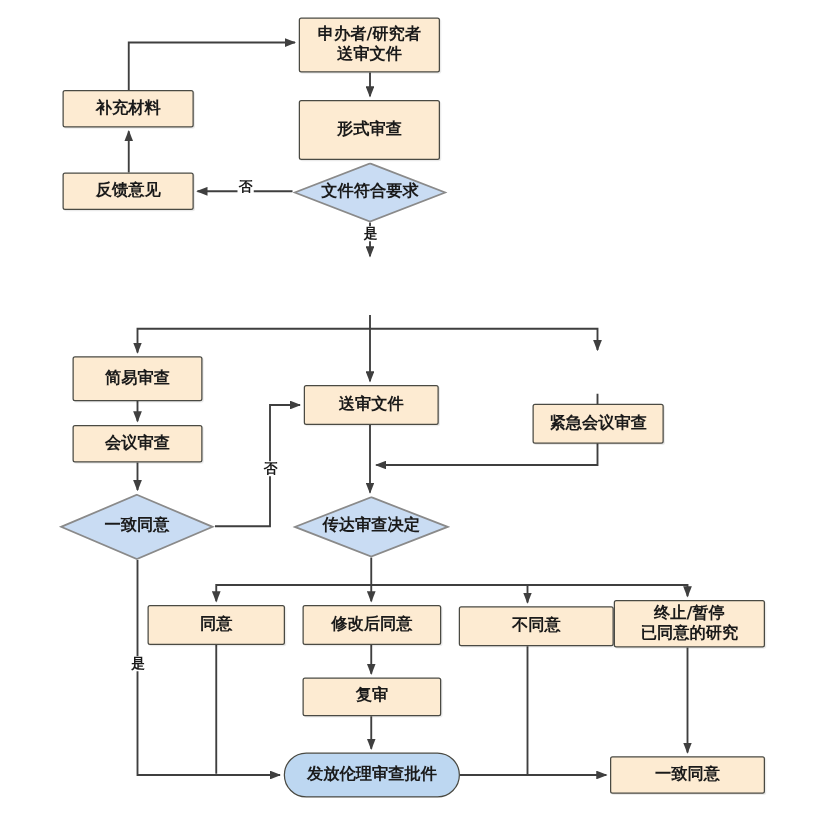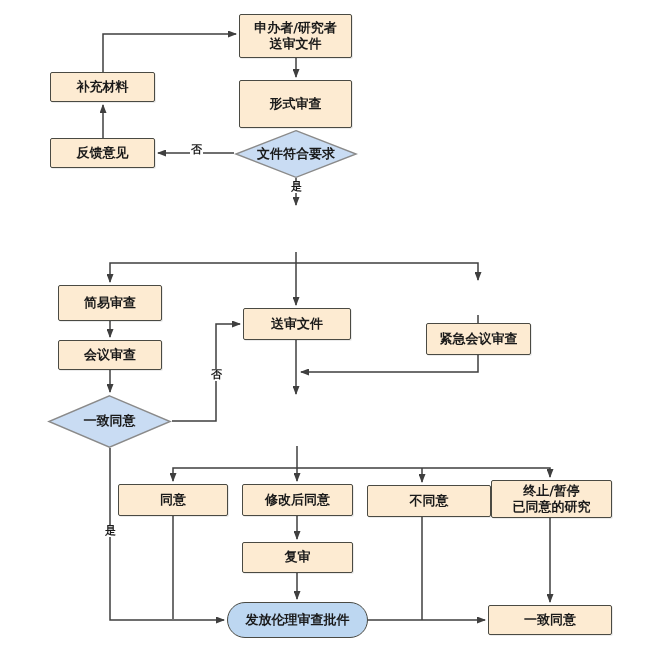--- a/index.html
+++ b/index.html
@@ -156,19 +156,25 @@
   </div>
 
 
   <div class="node diamond" style="left:47px;top:395px;width:125px;height:53px;">
     <svg viewBox="0 0 100 100" preserveAspectRatio="none">
       <polygon points="50,1.5 98.5,50 50,98.5 1.5,50" fill="#C9DCF3" stroke="#8A8A8A" stroke-width="1.4" vector-effect="non-scaling-stroke"></polygon>
     </svg>
     <span class="lbl">一致同意</span>
   </div>
 
+  <div class="node diamond" style="left:234px;top:397px;width:126px;height:49px;">
+    <svg viewBox="0 0 100 100" preserveAspectRatio="none">
+      <polygon points="50,1.5 98.5,50 50,98.5 1.5,50" fill="#C9DCF3" stroke="#8A8A8A" stroke-width="1.4" vector-effect="non-scaling-stroke"></polygon>
+    </svg>
+    <span class="lbl">传达审查决定</span>
+  </div>
 
   <span class="edge-label" style="left:190px;top:144px;">否</span>
   <span class="edge-label" style="left:290px;top:181px;">是</span>
   <span class="edge-label" style="left:210px;top:369px;">否</span>
   <span class="edge-label" style="left:104px;top:525px;">是</span>
 
 </div>
 
 </body></html>

